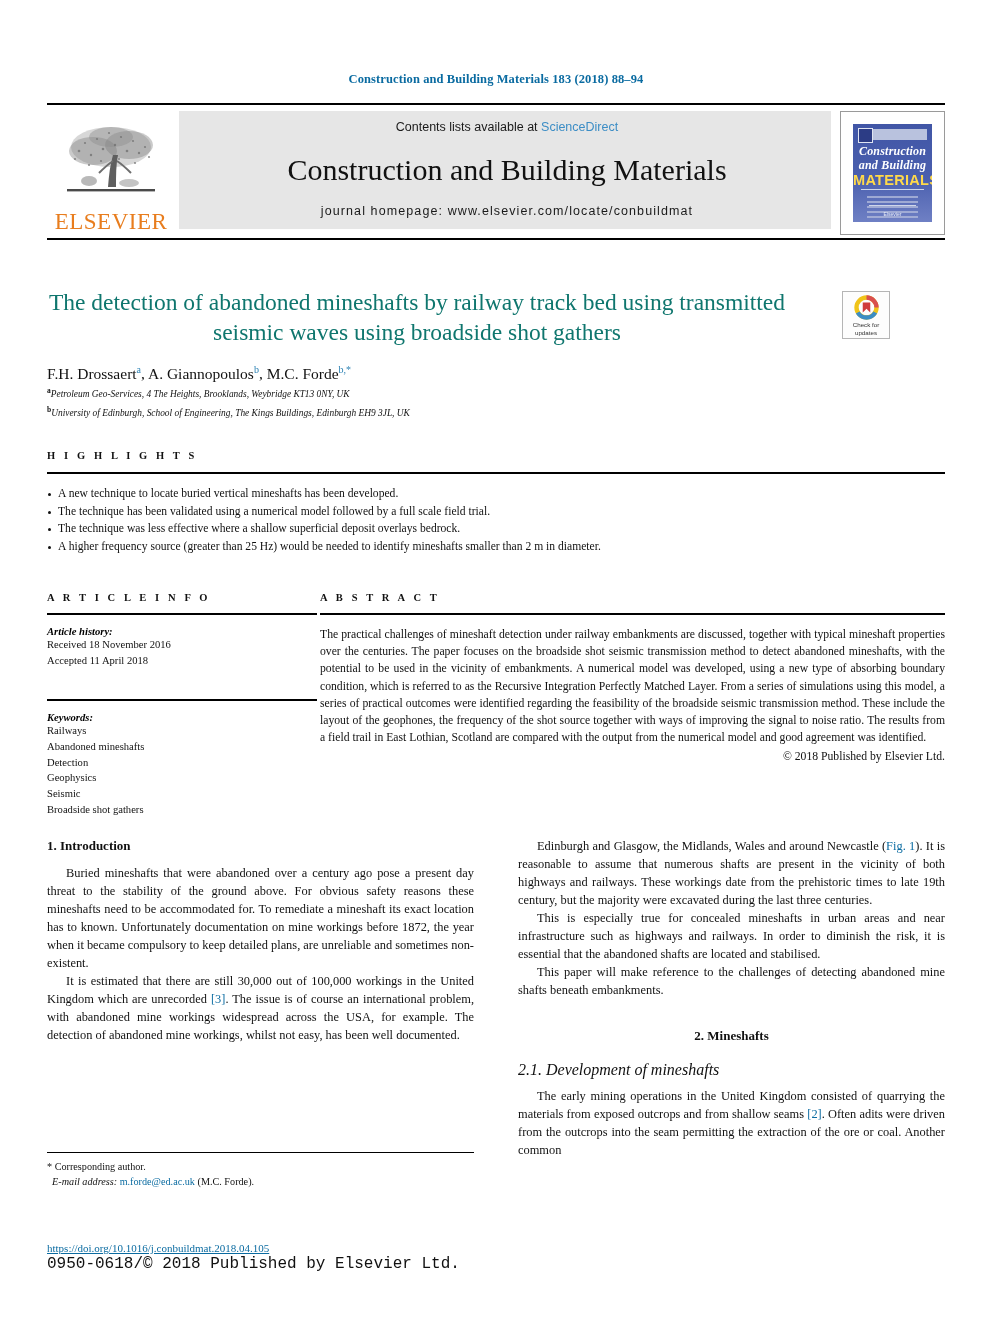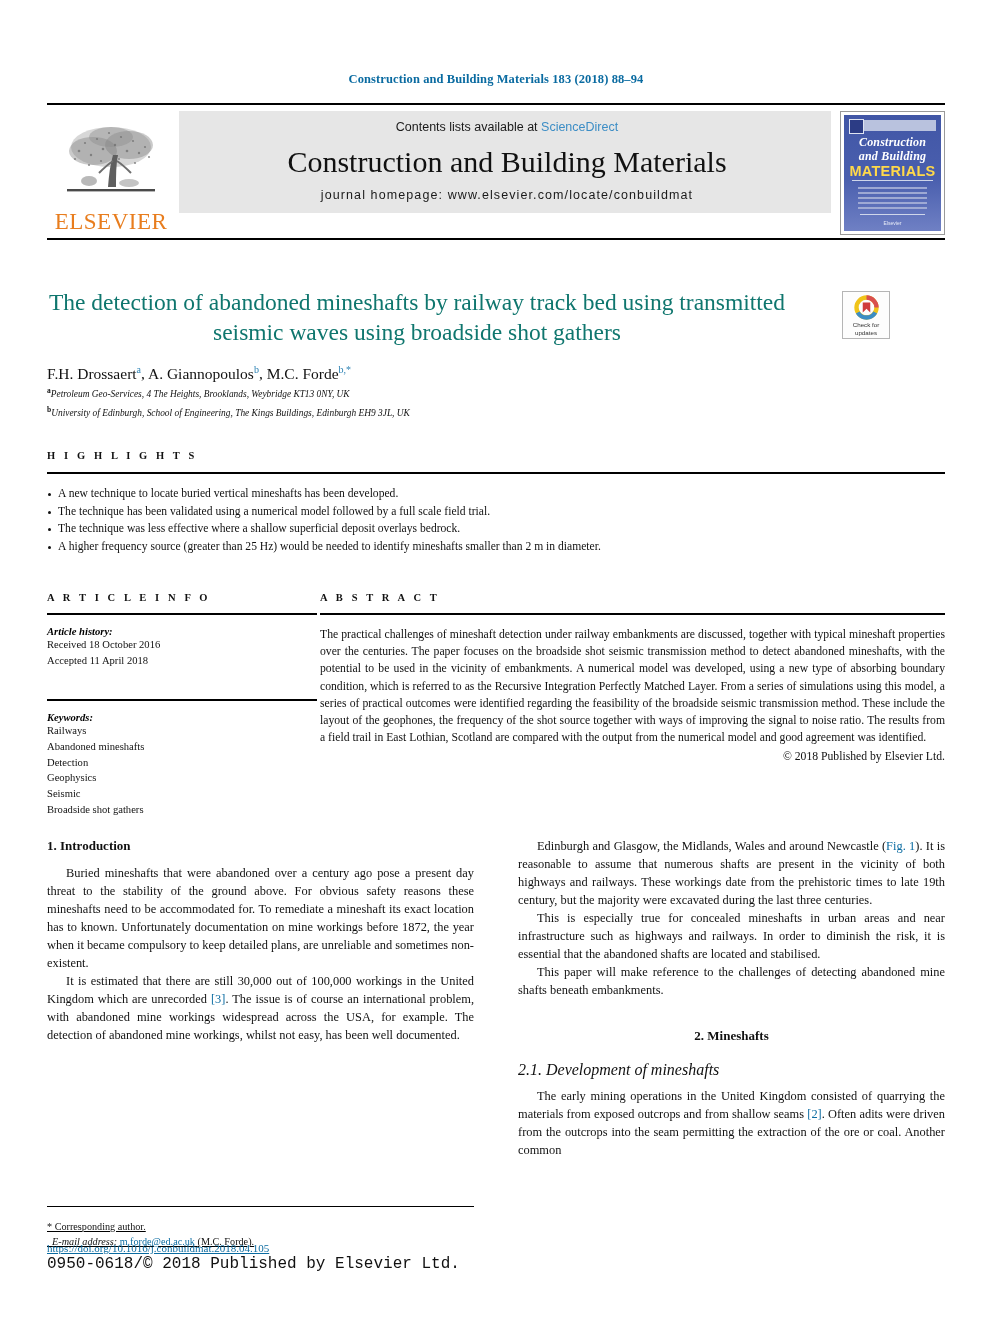--- a/index.html
+++ b/index.html
@@ -68,21 +68,21 @@
   }
   .masthead-center {
     flex: 1 1 auto;
     background: #e6e6e6;
     margin: 0 9px 0 4px;
     display: flex;
     flex-direction: column;
     justify-content: space-between;
     padding: 9px 0 11px 4px;
     box-sizing: border-box;
-    height: 102px;
+    height: 118px;
   }
   .contents-line {
     text-align: center;
     font-family: "Liberation Sans", sans-serif;
     font-size: 12.5px;
     color: #1a1a1a;
   }
   .contents-line .sd {
     color: #3c8dc5;
   }
@@ -100,21 +100,21 @@
     font-size: 12.5px;
     color: #1a1a1a;
     letter-spacing: 1.1px;
   }
   .masthead-cover {
     width: 105px;
     flex: 0 0 105px;
     height: 124px;
     border: 1px solid #9a9a9a;
     background: #ffffff;
-    padding: 3px;
+    padding: 12px;
     box-sizing: border-box;
   }
   .cover-inner {
     width: 100%;
     height: 100%;
     background: linear-gradient(180deg, #4156a6 0%, #4a5fae 55%, #6f80c4 100%);
     position: relative;
     box-sizing: border-box;
     overflow: hidden;
   }
@@ -354,25 +354,24 @@
     margin: 0;
     text-indent: 19px;
   }
   .p + .p { margin-top: 0; }
   .ref { color: #0a6ba1; }
 
   
   .footnote {
     position: absolute;
     left: 47px;
-    top: 1206px;
+    top: 1152px;
     width: 427px;
     border-top: 0.9px solid #000;
-    padding-top: 12px;
-    text-decoration: underline;
+    padding-top: 6px;
   }
   .fn-line {
     font-family: "Liberation Serif", serif;
     font-size: 10.2px;
     line-height: 1.5;
     color: #111;
   }
   .fn-line .it { font-style: italic; }
   .fn-line .mail { color: #0a6ba1; }
   .doi-block {
@@ -508,21 +507,21 @@
       <li>The technique has been validated using a numerical model followed by a full scale field trial.</li>
       <li>The technique was less effective where a shallow superficial deposit overlays bedrock.</li>
       <li>A higher frequency source (greater than 25 Hz) would be needed to identify mineshafts smaller than 2 m in diameter.</li>
     </ul>
   </div>
 
   <div class="infoblock">
     <div class="sechead">A R T I C L E   I N F O</div>
     <div class="rule"></div>
     <div class="ai-label">Article history:</div>
-    <div class="ai-line">Received 18 October 2016</div>
+    <div class="ai-line">Received 18 November 2016</div>
     <div class="ai-line">Accepted 11 April 2018</div>
     <div class="kw-rule"></div>
     <div class="ai-label">Keywords:</div>
     <div class="ai-line">Railways</div>
     <div class="ai-line">Abandoned mineshafts</div>
     <div class="ai-line">Detection</div>
     <div class="ai-line">Geophysics</div>
     <div class="ai-line">Seismic</div>
     <div class="ai-line">Broadside shot gathers</div>
   </div>

